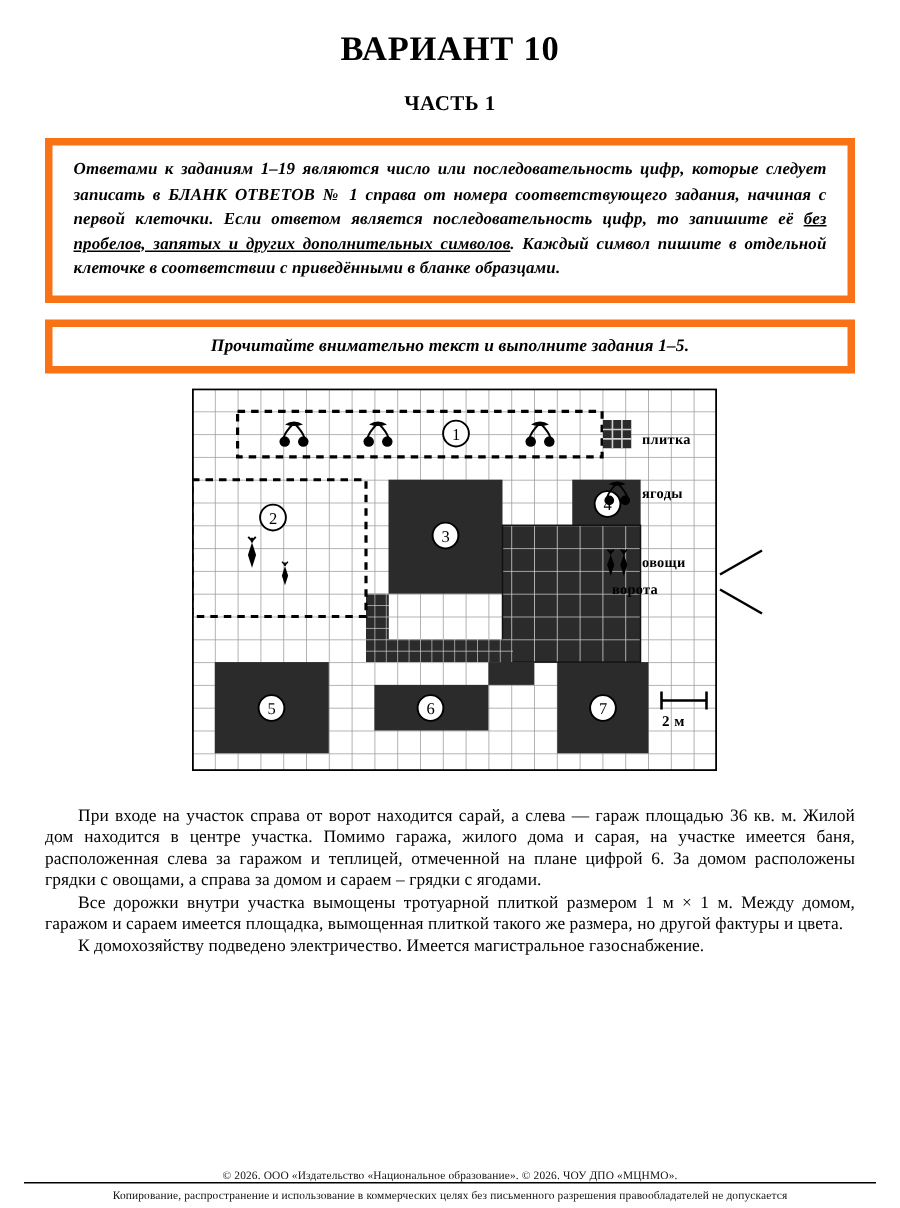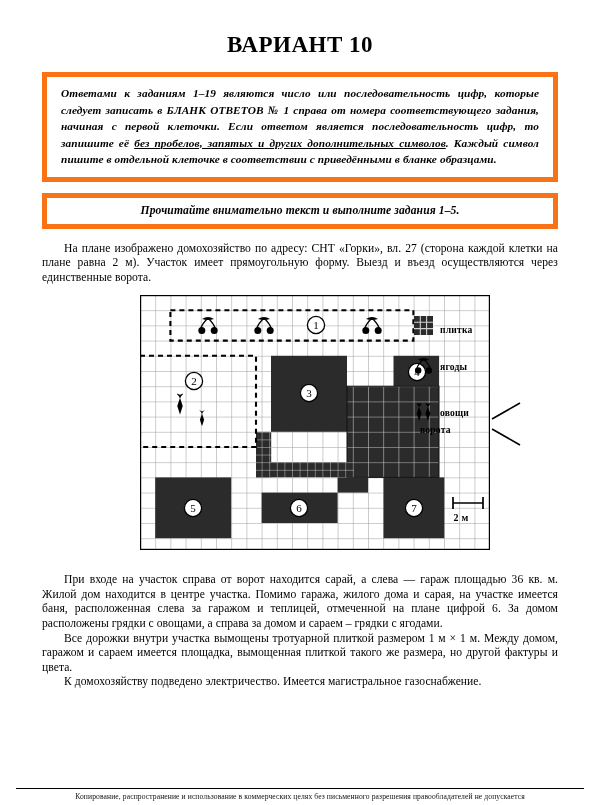--- a/index.html
+++ b/index.html
@@ -7,21 +7,21 @@
   body{
     width:600px;height:805px;
     background:#ffffff;
     font-family:"Liberation Serif", serif;
     color:#000;
     position:relative;
     overflow:hidden;
   }
   .page{
     position:absolute;inset:0;
-    padding:12px;
+    padding:0;
   }
   
   .variant-title{
     text-align:center;
     font-family:"Liberation Serif", serif;
     font-weight:bold;
     font-size:23px;
     letter-spacing:.5px;
     margin:12px 0 0 0;
     padding-top:8px;
@@ -114,32 +114,30 @@
     margin:2px 0 0 0;
     color:#111;
   }
 </style>
 </head>
 <body>
 
 <div class="page">
 
   <h1 class="variant-title">ВАРИАНТ 10</h1>
+  <h2 class="part-title">ЧАСТЬ 1</h2>
 
   <div class="frame instr">
     <p><span>Ответами к заданиям 1–19 являются число или последовательность цифр, которые следует записать в </span><span>БЛАНК ОТВЕТОВ № 1</span><span> справа от номера соответствующего задания, начиная с первой клеточки. Если ответом является последовательность цифр, то запишите её </span><span class="u">без пробелов, запятых и других дополнительных символов</span><span>. Каждый символ пишите в отдельной клеточке в соответствии с приведёнными в бланке образцами.</span></p>
   </div>
 
   <div class="frame read">
     <p>Прочитайте внимательно текст и выполните задания 1–5.</p>
   </div>
 
-  <div class="body-text intro">
-    <p>На плане изображено домохозяйство по адресу: СНТ «Горки», вл. 27 (сторона каждой клетки на плане равна 2 м). Участок имеет прямоугольную форму. Выезд и въезд осуществляются через единственные ворота.</p>
-  </div>
 
   <div class="plan-wrap">
     <div class="plan">
       <svg width="350" height="255" viewBox="0 0 350 255" xmlns="http://www.w3.org/2000/svg">
         <defs>
           <pattern id="tileTex" width="15.2" height="15.2" patternUnits="userSpaceOnUse">
             <rect width="15.2" height="15.2" fill="#2b2b2b"></rect>
             <path d="M0 0 H15.2 M0 0 V15.2" stroke="#c9c9c9" stroke-width="1.1"></path>
           </pattern>
           <pattern id="pathTex" width="7.6" height="7.6" patternUnits="userSpaceOnUse">
@@ -305,17 +303,18 @@
     </div>
   </div>
 
   <div class="body-text afterplan">
     <p>При входе на участок справа от ворот находится сарай, а слева — гараж площадью 36 кв. м. Жилой дом находится в центре участка. Помимо гаража, жилого дома и сарая, на участке имеется баня, расположенная слева за гаражом и теплицей, отмеченной на плане цифрой 6. За домом расположены грядки с овощами, а справа за домом и сараем – грядки с ягодами.</p>
     <p>Все дорожки внутри участка вымощены тротуарной плиткой размером 1 м × 1 м. Между домом, гаражом и сараем имеется площадка, вымощенная плиткой такого же размера, но другой фактуры и цвета.</p>
     <p>К домохозяйству подведено электричество. Имеется магистральное газоснабжение.</p>
   </div>
 
   <div class="footer">
+    <p class="l1">© 2026. ООО «Издательство «Национальное образование». © 2026. ЧОУ ДПО «МЦНМО».</p>
     <div class="rule"></div>
     <p class="l2">Копирование, распространение и использование в коммерческих целях без письменного разрешения правообладателей не допускается</p>
   </div>
 
 </div>
 
 </body></html>

